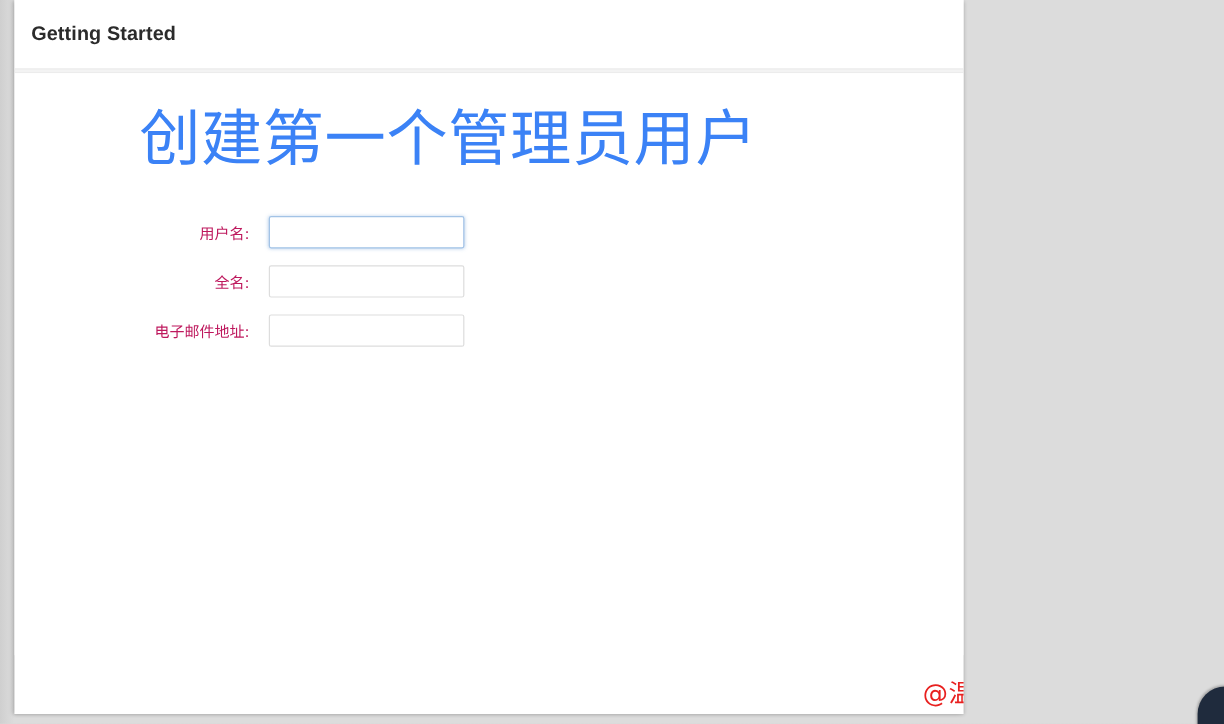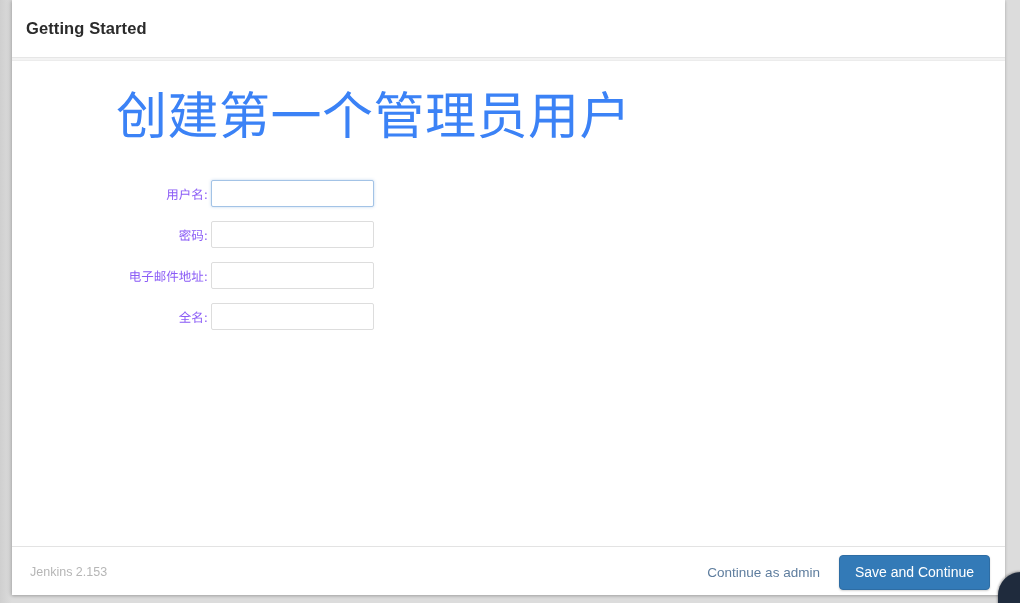--- a/index.html
+++ b/index.html
@@ -21,21 +21,21 @@
     position: absolute;
     inset: 0;
     background: linear-gradient(90deg, #cfcfcf 0px, #d6d6d6 6px, #dcdcdc 12px, #dcdcdc 100%);
   }
 
   
   .card {
     position: absolute;
     left: 12px;
     top: 0px;
-    width: 993px;
+    width: 791px;
     height: 595px;
     background: #ffffff;
     box-shadow: 0 1px 3px rgba(0,0,0,0.22), -2px 0 4px rgba(0,0,0,0.10);
     box-sizing: border-box;
     overflow: hidden;
   }
 
   
   .card-header {
     position: relative;
@@ -90,24 +90,24 @@
     top: 112px;
     width: 100%;
   }
   .form-row {
     display: flex;
     align-items: center;
     height: 41px;
   }
   .form-label {
     width: 196px;
-    padding-right: 3px;
+    padding-right: 16px;
     text-align: right;
     font-size: 12.5px;
-    color: #8b5cf6;
+    color: #be185d;
     white-space: nowrap;
     font-family: "DejaVu Sans", "Liberation Sans", sans-serif;
   }
   .form-input {
     width: 163px;
     height: 27px;
     box-sizing: border-box;
     border: 1px solid #dddddd;
     background: #ffffff;
     border-radius: 2px;
@@ -207,45 +207,34 @@
 
     <h1 class="setup-heading">创建第一个管理员用户</h1>
 
     <div class="admin-form">
 
       <div class="form-row">
         <span class="form-label">用户名:</span>
         <input class="form-input is-focused" type="text" value="" style="">
       </div>
 
+
+
       <div class="form-row">
-        <span class="form-label">密码:</span>
-        <input class="form-input" type="password" value="" style="">
+        <span class="form-label">全名:</span>
+        <input class="form-input" type="text" value="" style="">
       </div>
-
 
       <div class="form-row">
         <span class="form-label">电子邮件地址:</span>
         <input class="form-input" type="text" value="" style="">
       </div>
 
-      <div class="form-row">
-        <span class="form-label">全名:</span>
-        <input class="form-input" type="text" value="" style="">
-      </div>
-
     </div>
 
     <div class="watermark">@温一壶清酒</div>
 
   </div>
 
-  <div class="card-footer">
-    <span class="version-text">Jenkins 2.153</span>
-    <div class="footer-actions">
-      <a class="link-secondary">Continue as admin</a>
-      <button class="btn-primary">Save and Continue</button>
-    </div>
-  </div>
 
 </div>
 
 <div class="corner-blob"></div>
 
 </body></html>

